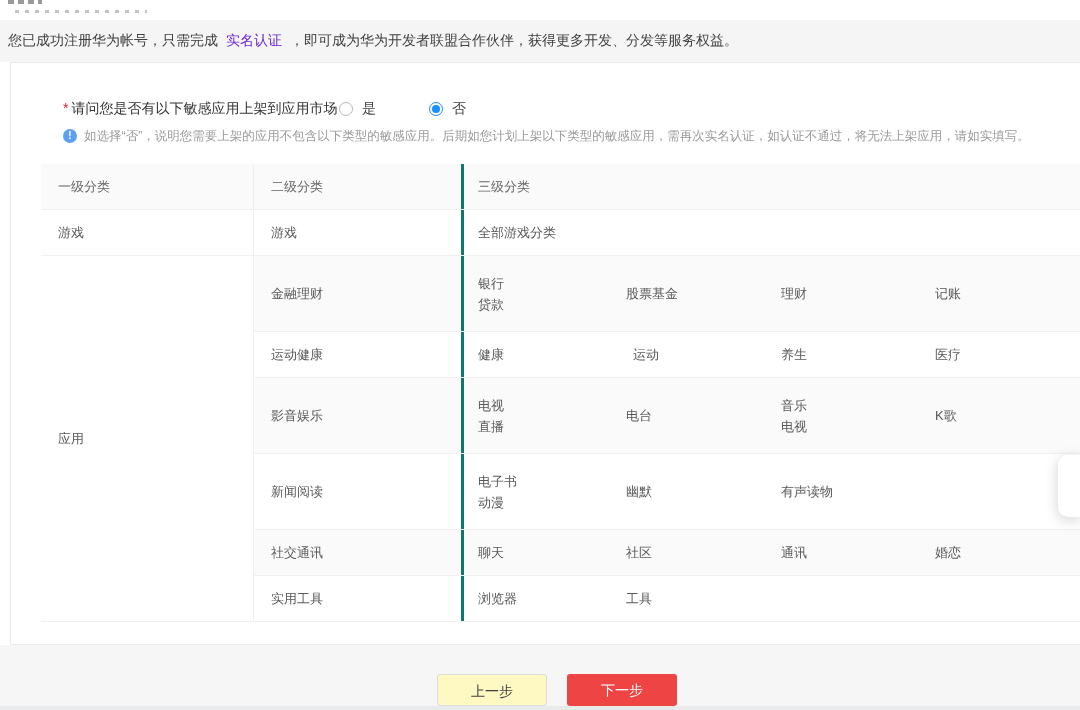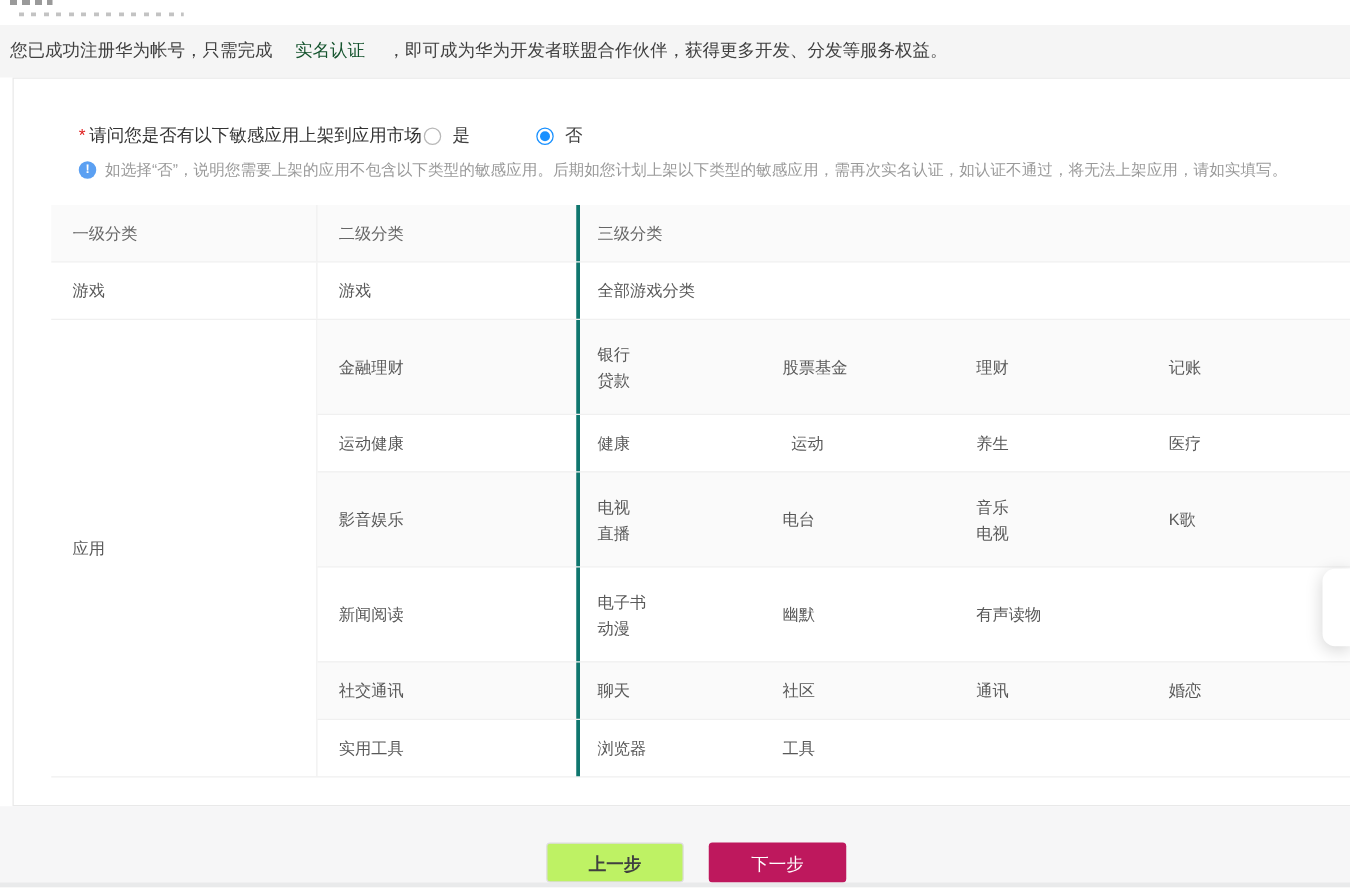--- a/index.html
+++ b/index.html
@@ -11,21 +11,21 @@
   }
   
   .remnant-bold{position:absolute;left:8px;top:0;width:34px;height:4px;
     background:repeating-linear-gradient(90deg,#9a9a9a 0 6px,transparent 6px 10px);}
   .remnant-small{position:absolute;left:15px;top:10px;width:132px;height:3px;
     background:repeating-linear-gradient(90deg,#c3c3c3 0 4px,transparent 4px 10px);}
   
   .banner{position:absolute;left:0;top:20px;width:1080px;height:42px;
     background:#f5f5f5;display:flex;align-items:center;
     padding-left:8px;box-sizing:border-box;font-size:14px;color:#404040;}
-  .banner .link{color:#14532d;margin:0 18px;cursor:pointer;}
+  .banner .link{color:#6d28d9;margin:0 8px;cursor:pointer;}
   
   .card{position:absolute;left:10px;top:62px;width:1094px;height:583px;
     background:#fff;border:1px solid #e9e9e9;box-sizing:border-box;}
   
   .qrow{position:absolute;left:52px;top:37px;right:20px;height:22px;
     font-size:14px;color:#333;}
   .q-req{color:#e02020;margin-right:3px;}
   .opt{position:absolute;top:0;display:flex;align-items:center;cursor:pointer;}
   .opt-yes{left:276px;}
   .opt-no{left:366px;}
@@ -58,22 +58,22 @@
   .row-game{border-top:1px solid #f0f0f0;background:#fff;}
   .app-group{display:flex;border-top:1px solid #f0f0f0;}
   .app-rows{flex:1;}
   .approw{display:flex;}
   .approw + .approw{border-top:1px solid #f0f0f0;}
   
   .bottom-bg{position:absolute;left:0;top:645px;width:1080px;height:65px;background:#f6f6f7;}
   .btn{position:absolute;top:674px;width:110px;height:32px;border-radius:3px;
     font-size:14px;font-family:inherit;cursor:pointer;line-height:30px;text-align:center;
     box-sizing:border-box;}
-  .btn-prev{left:437px;background:#bef264;border:1px solid #dcdcdc;color:#404040;font-weight:bold;}
-  .btn-next{left:567px;background:#be185d;border:none;color:#fff;line-height:32px;}
+  .btn-prev{left:437px;background:#fef9c3;border:1px solid #dcdcdc;color:#404040;}
+  .btn-next{left:567px;background:#ef4444;border:none;color:#fff;line-height:32px;font-family:Liberation Serif, serif;}
   
   .float-widget{position:absolute;right:0;top:455px;width:22px;height:62px;background:#fff;
     border-radius:10px 0 0 10px;box-shadow:0 3px 14px rgba(0,0,0,0.18);cursor:pointer;}
   .footer-strip{position:absolute;left:0;bottom:0;width:1080px;height:4px;background:#e9eaeb;}
 </style>
 </head>
 <body>
 
 <div class="remnant-bold"></div>
 <div class="remnant-small"></div>

